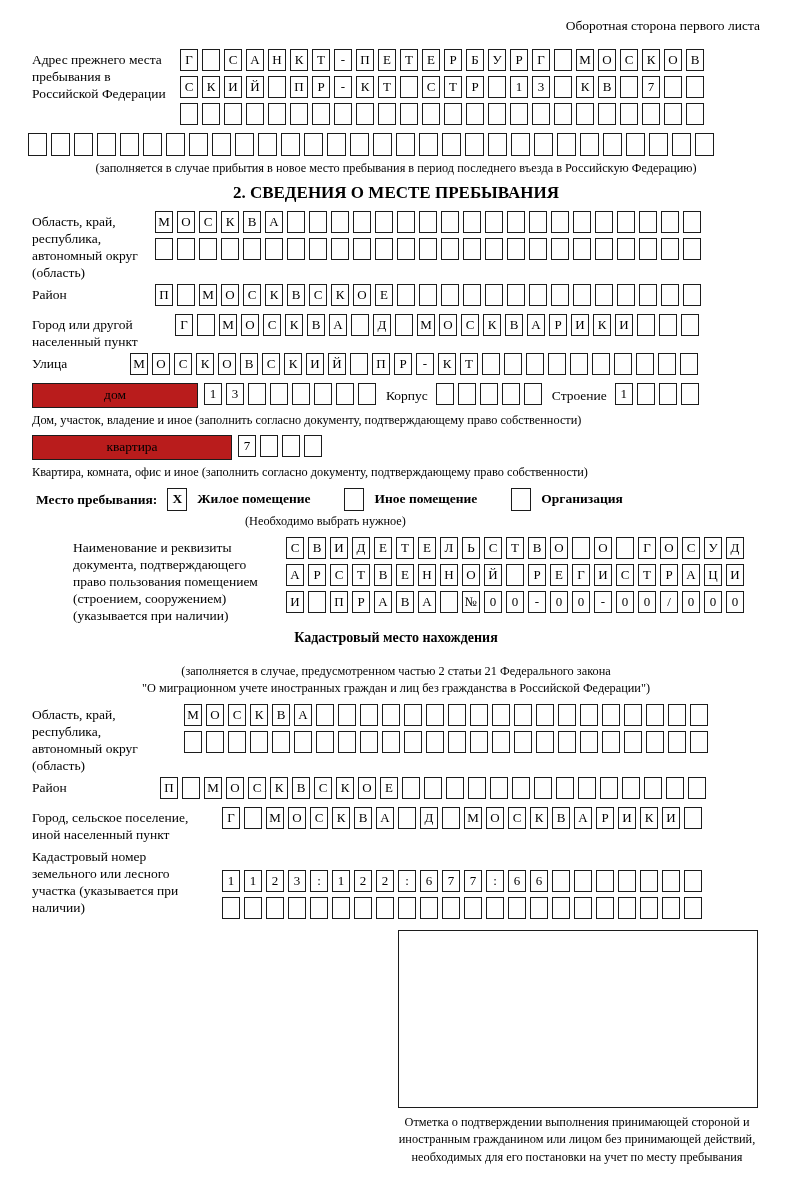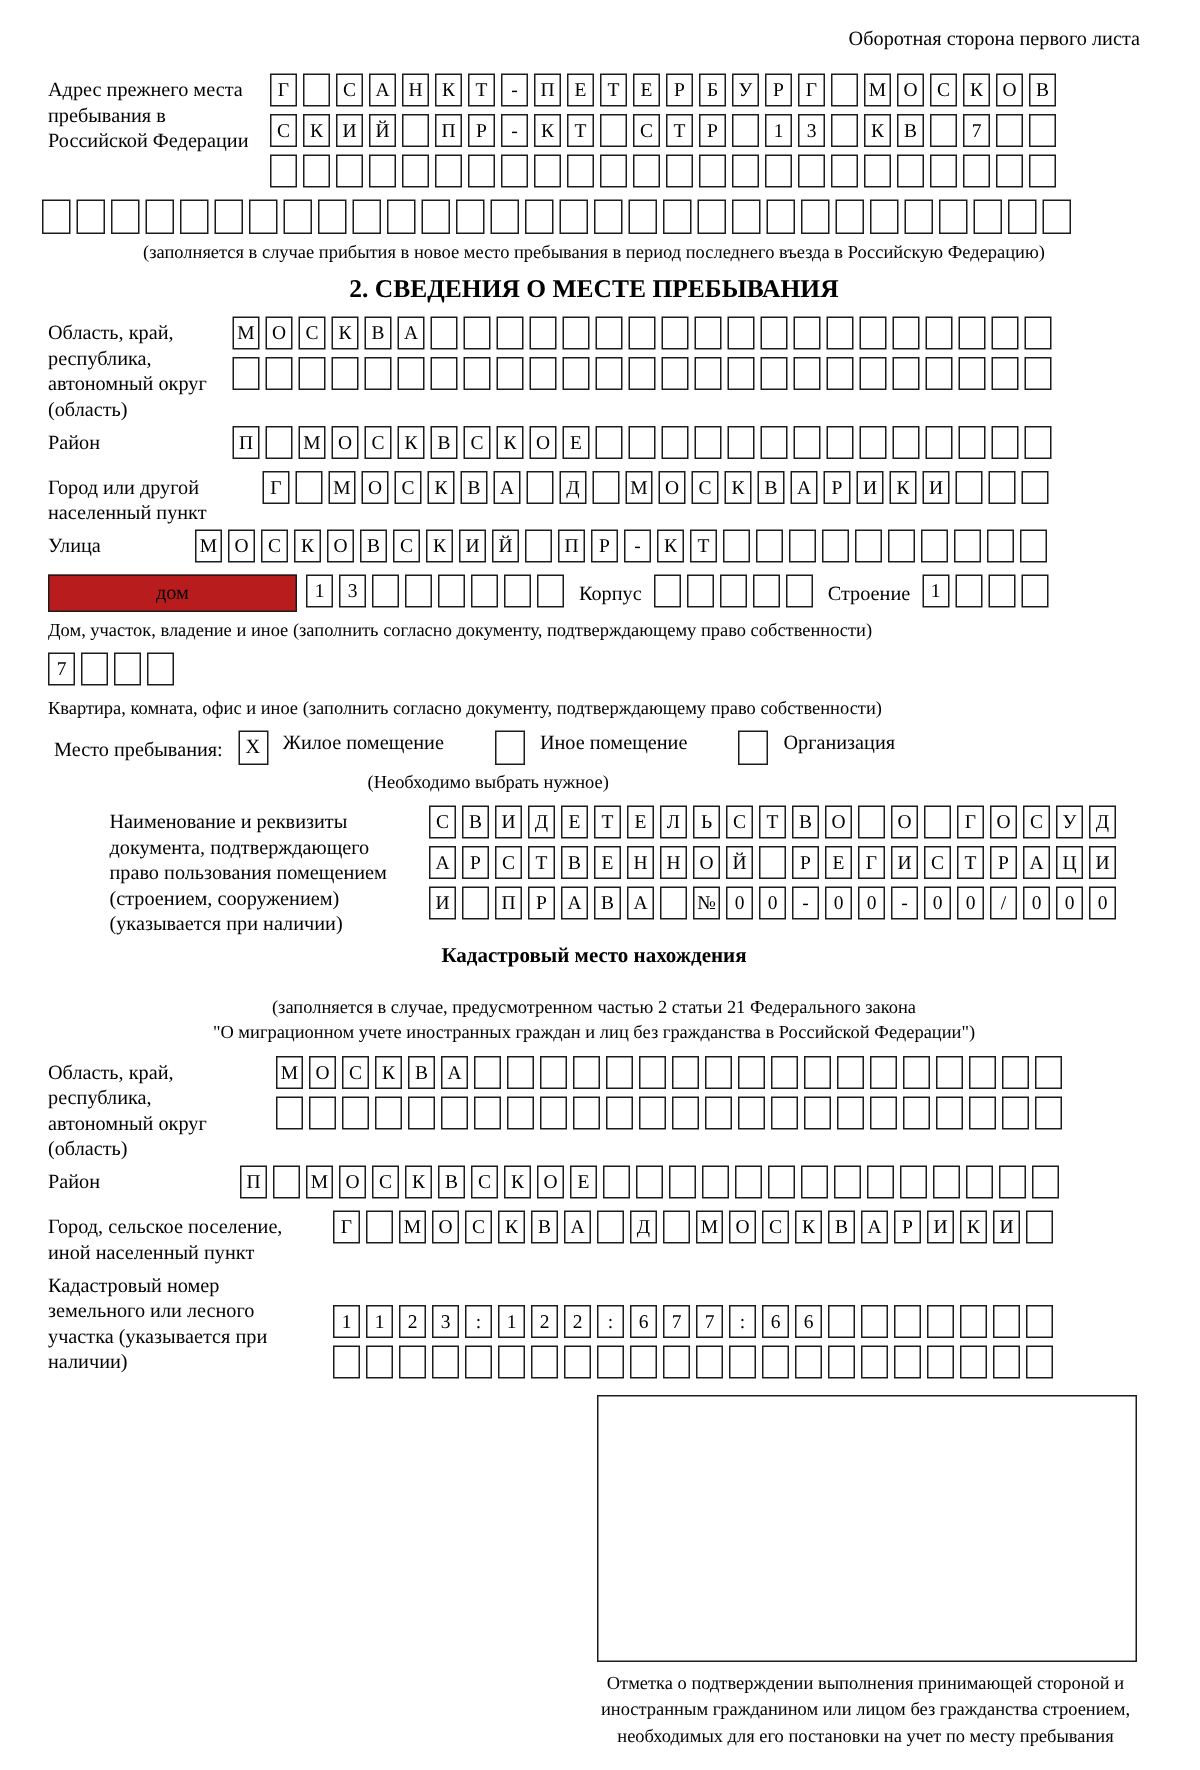--- a/index.html
+++ b/index.html
@@ -28,21 +28,21 @@
   .heading { text-align:center; font-weight:bold; font-size:17px; margin:2px 0 8px 0; }
 
   .widebox {
     border:1.4px solid #1c1c1c; height:25px; display:inline-flex;
     justify-content:center; align-items:center; font-size:13.5px; flex:0 0 auto;
     margin-right:6px; background:#b91c1c;
   }
   .bx166 { width:166px; } .bx200 { width:200px; }
   .inline-lbl { font-size:13.5px; line-height:25px; margin:0 8px 0 6px; flex:0 0 auto; }
 
-  .stay-row { align-items:flex-start; margin:4px 0 2px 0; }
+  .stay-row { align-items:center; margin:4px 0 2px 0;font-weight:bold; }
   .checkbox {
     display:inline-flex; justify-content:center; align-items:center;
     width:20px; height:23px; border:1.4px solid #1c1c1c; font-size:13.5px;
     flex:0 0 auto; background:#fff;
   }
   .stay-lbl { margin:0 10px 0 4px; }
   .opt { font-size:13.5px; margin:0 34px 0 10px; }
   .choose-note { font-size:12.3px; margin:0 0 8px 213px; }
 
   .doc-block { margin-bottom:4px;margin-left:41px; }
@@ -358,20 +358,21 @@
     <div class="cell-row">
         <span class="cell">1</span>
         <span class="cell"></span>
         <span class="cell"></span>
         <span class="cell"></span>
       </div>
   </div>
   <div class="caption">Дом, участок, владение и иное (заполнить согласно документу, подтверждающему право собственности)</div>
 
   <div class="form-block">
+    <div class="widebox bx200">квартира</div>
     <div class="cell-row">
         <span class="cell">7</span>
         <span class="cell"></span>
         <span class="cell"></span>
         <span class="cell"></span>
       </div>
   </div>
   <div class="caption">Квартира, комната, офис и иное (заполнить согласно документу, подтверждающему право собственности)</div>
 
   <div class="form-block stay-row">
@@ -631,15 +632,15 @@
           <span class="cell"></span>
           <span class="cell"></span>
           <span class="cell"></span>
           <span class="cell"></span>
           <span class="cell"></span>
         </div>
       </div>
   </div>
 
   <div class="stamp-box"></div>
-  <div class="stamp-note">Отметка о подтверждении выполнения принимающей стороной и иностранным гражданином или лицом без гражданства строением, необходимых для его постановки на учет по месту пребывания</div>
+  <div class="stamp-note">Отметка о подтверждении выполнения принимающей стороной и иностранным гражданином или лицом без принимающей действий, необходимых для его постановки на учет по месту пребывания</div>
 
 </div>
 
 </body></html>

